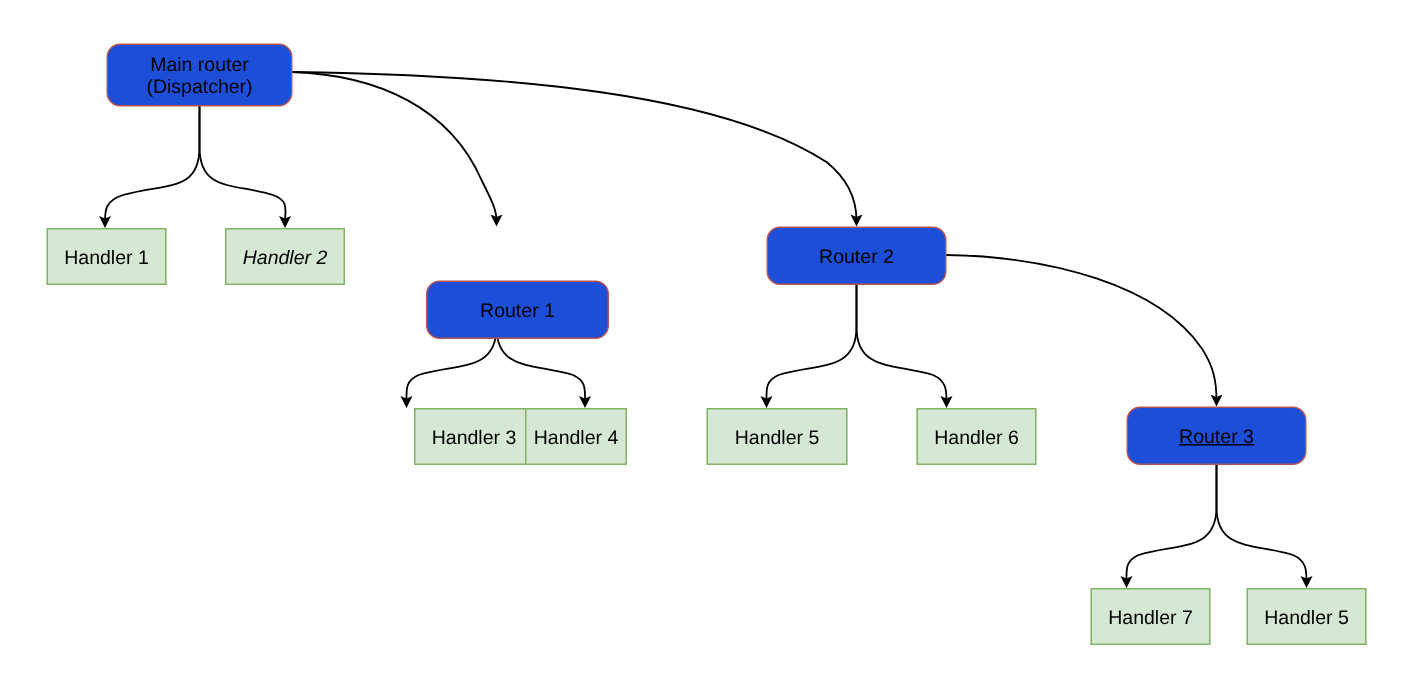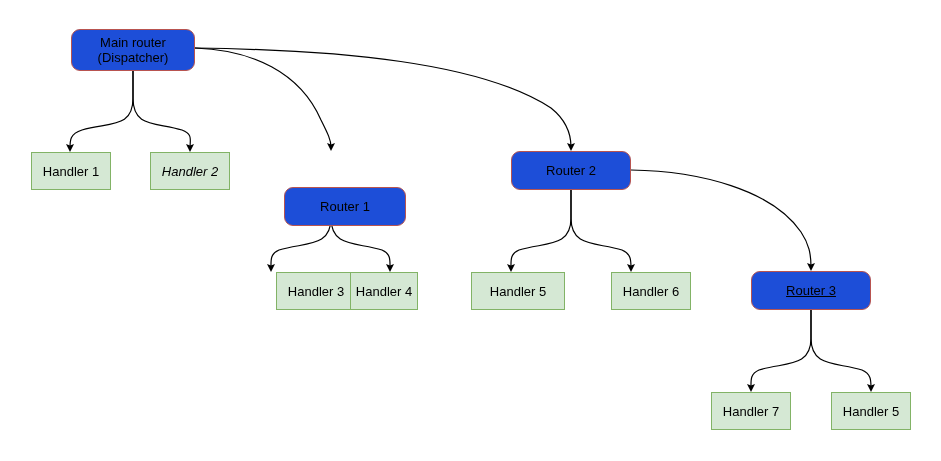--- a/index.html
+++ b/index.html
@@ -87,17 +87,17 @@
 (Dispatcher)</span></div>
       <div class="node node-handler" style="left: 31px; top: 152px; width: 80px; height: 38px;"><span class="node-label">Handler 1</span></div>
       <div class="node node-handler" style="left: 150px; top: 152px; width: 80px; height: 38px; font-style: italic;"><span class="node-label">Handler 2</span></div>
       <div class="node node-router" style="left: 284px; top: 151px; width: 122px; height: 39px; margin-top: 36px;"><span class="node-label">Router 1</span></div>
       <div class="node node-router" style="left: 511px; top: 151px; width: 120px; height: 39px;"><span class="node-label">Router 2</span></div>
       <div class="node node-handler" style="left: 231px; top: 272px; width: 80px; height: 38px; margin-left: 45px;"><span class="node-label">Handler 3</span></div>
       <div class="node node-handler" style="left: 350px; top: 272px; width: 68px; height: 38px;"><span class="node-label">Handler 4</span></div>
       <div class="node node-handler" style="left: 471px; top: 272px; width: 94px; height: 38px;"><span class="node-label">Handler 5</span></div>
       <div class="node node-handler" style="left: 591px; top: 272px; width: 80px; height: 38px; margin-left: 20px;"><span class="node-label">Handler 6</span></div>
       <div class="node node-router" style="left: 751px; top: 271px; width: 120px; height: 39px; text-decoration: underline;"><span class="node-label">Router 3</span></div>
-      <div class="node node-handler" style="left: 711px; top: 392px; width: 80px; height: 38px;"><span class="node-label">Handler 7</span></div>
+      <div class="node node-handler" style="left: 727px; top: 392px; width: 80px; height: 38px;"><span class="node-label">Handler 7</span></div>
       <div class="node node-handler" style="left: 831px; top: 392px; width: 80px; height: 38px;"><span class="node-label">Handler 5</span></div>
     </div>
 
 </div>
 
 </body></html>

